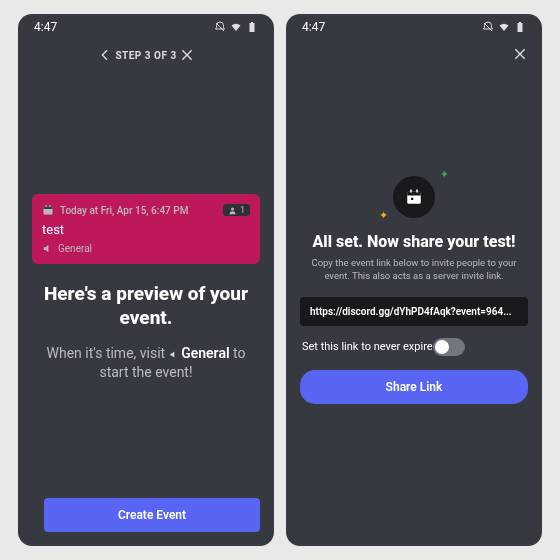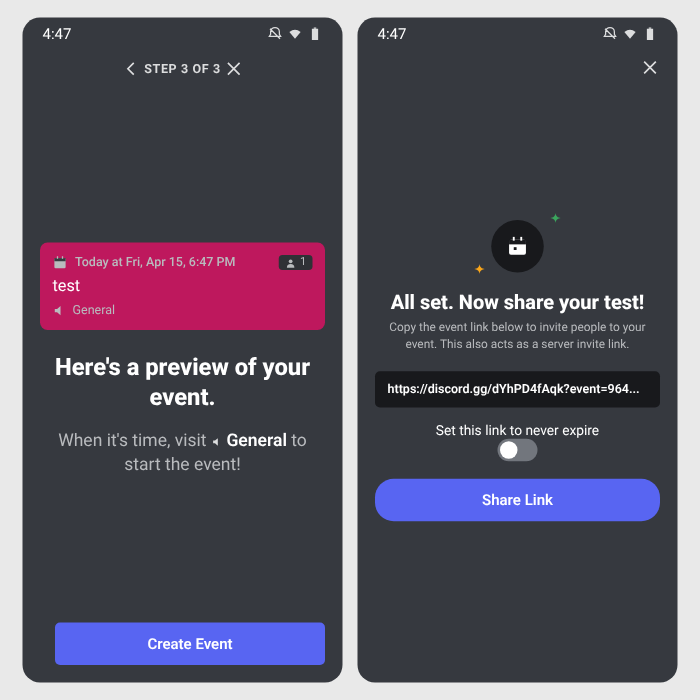--- a/index.html
+++ b/index.html
@@ -131,21 +131,20 @@
       width: 100%;
       white-space: nowrap;
       overflow: hidden;
       text-overflow: ellipsis;
       text-align: left;
     }
     .toggle-row {
       display:flex; justify-content: flex-start; align-items: center;
       padding: 12px 2px 4px;
       width:100%;
-      flex-direction:column;
     }
     .toggle-row .texts .t1 { font-size: 11px; color:#ffffff; }
     .toggle-row .texts .t2 { font-size: 9px; color: #b9bbbe; padding-top:2px;}
     .toggle {
       width: 32px; height: 18px; background: #72767d; border-radius: 9px; position: relative;
       cursor: pointer; flex-shrink:0;
     }
     .toggle .knob {
       position: absolute; left: 2px; top: 2px; width: 14px; height: 14px; background: #fff; border-radius: 50%;
     }

